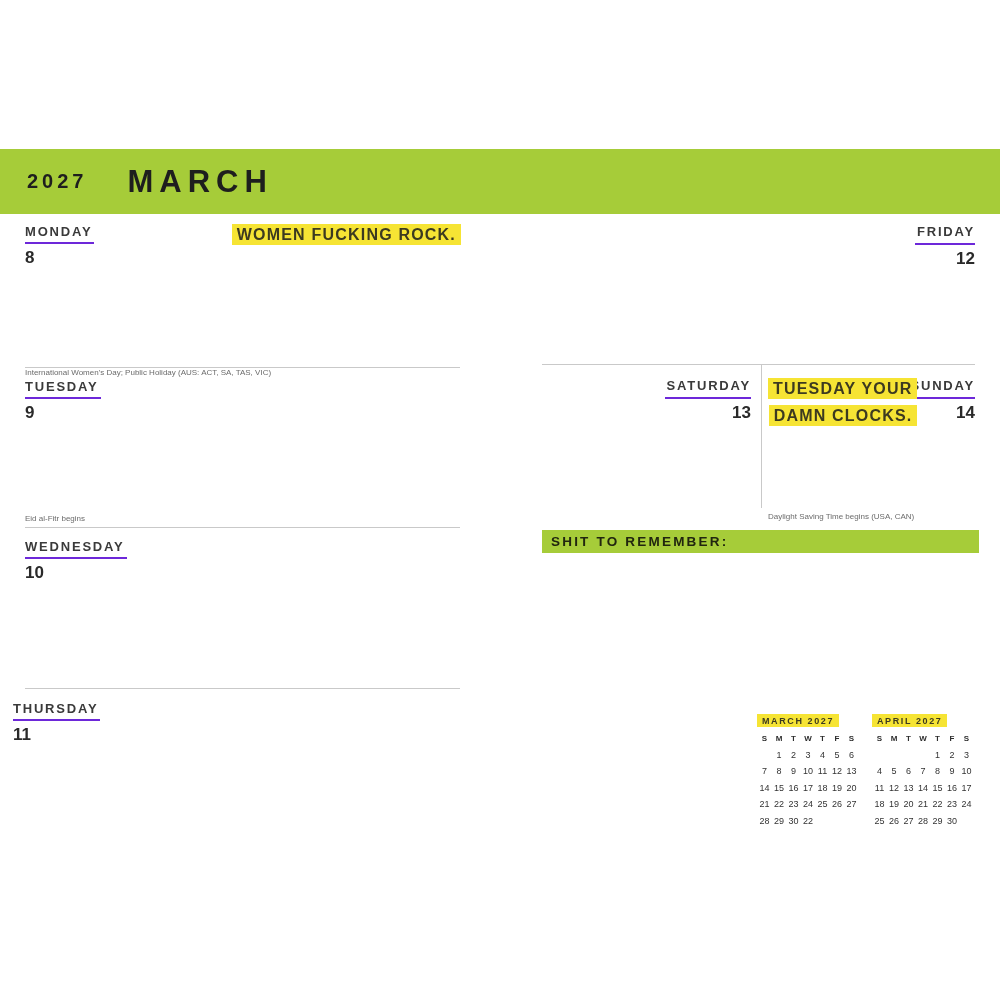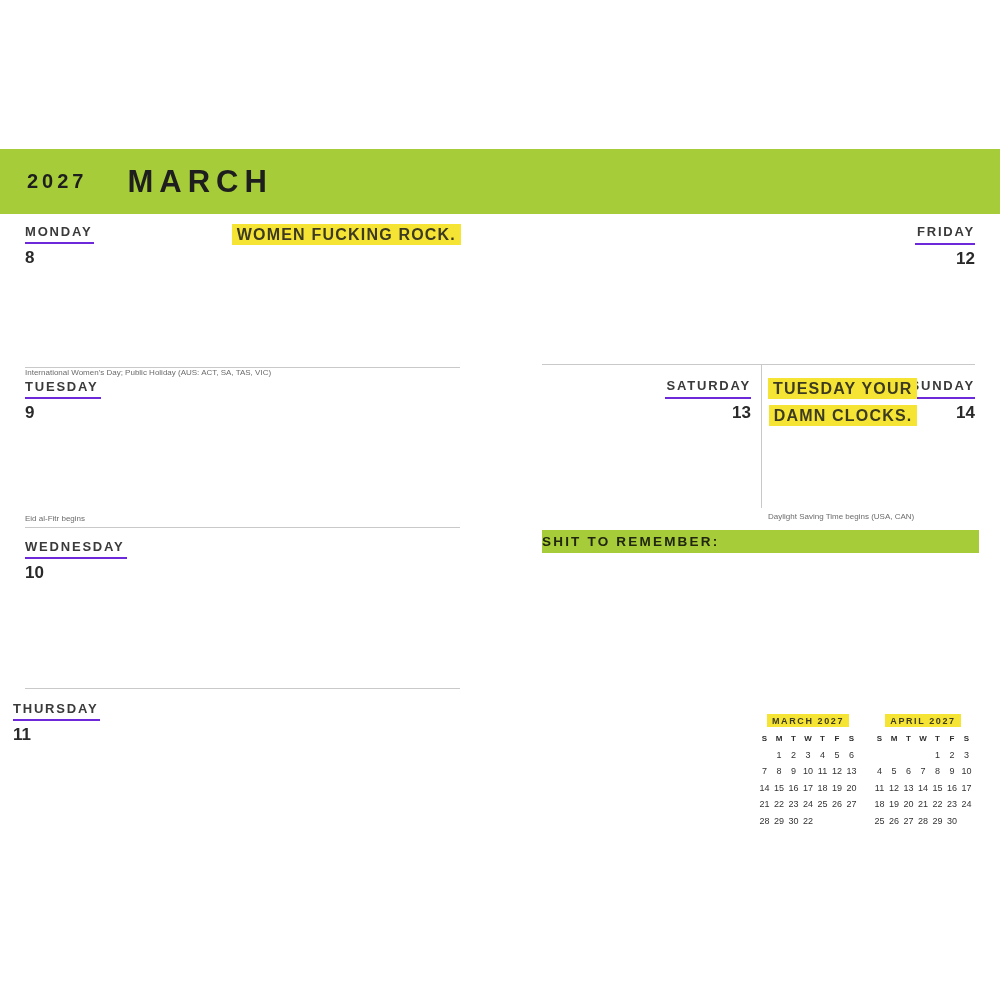--- a/index.html
+++ b/index.html
@@ -87,29 +87,30 @@
   .reminder-banner {
     position: absolute;
     left: 542px; top: 530px;
     width: 437px; height: 23px;
     background: var(--green);
     color: #21260f;
     font-size: 13.5px;
     font-weight: 700;
     letter-spacing: 2.2px;
     line-height: 24px;
+    padding-left: 9px;
   }
   
   .mini-cals {
     position: absolute;
     left: 757px; top: 710px;
     display: flex;
     gap: 13px;
   }
-  .mini-cal { width: 102px; text-align: center; }
+  .mini-cal { width: 102px; text-align: left; }
   .mini-cal-title {
     display: inline-block;
     background: var(--yellow);
     font-size: 9px;
     font-weight: 700;
     letter-spacing: 1.6px;
     color: #3c3a20;
     padding: 2px 5px 1px;
     margin-bottom: 3px;
     white-space: nowrap;

